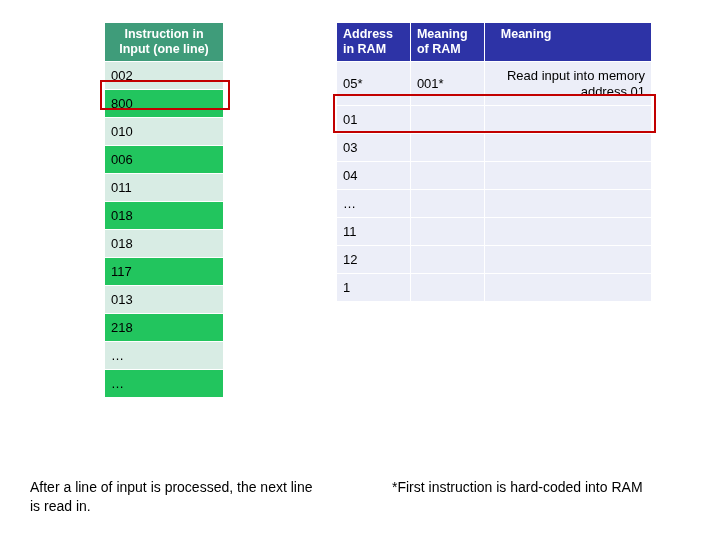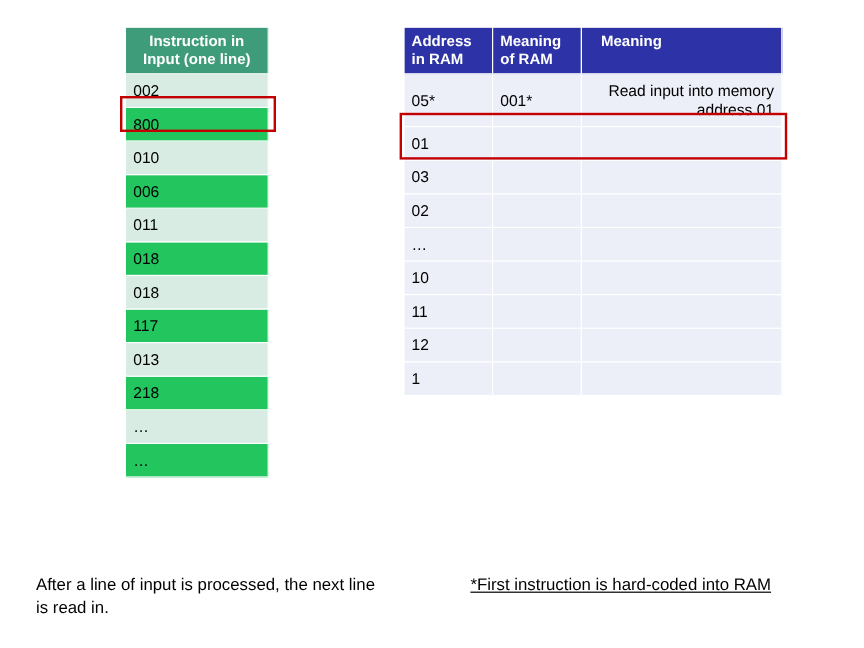--- a/index.html
+++ b/index.html
@@ -109,21 +109,20 @@
   }
   .note-left {
     left: 30px;
     top: 478px;
     width: 290px;
   }
   .note-right {
     left: 392px;
     top: 478px;
     width: 280px;
-    text-decoration: underline;
   }
 </style>
 </head>
 <body>
 
 <div class="stage">
 
   <table class="left-table">
     <tbody>
         <tr>
@@ -184,31 +183,26 @@
       <td class="addr">01</td>
       <td class="cont"></td>
       <td class="mean"></td>
     </tr>
     <tr>
       <td class="addr">03</td>
       <td class="cont"></td>
       <td class="mean"></td>
     </tr>
     <tr>
-      <td class="addr">02</td>
+      <td class="addr">04</td>
       <td class="cont"></td>
       <td class="mean"></td>
     </tr>
     <tr>
       <td class="addr">…</td>
-      <td class="cont"></td>
-      <td class="mean"></td>
-    </tr>
-    <tr>
-      <td class="addr">10</td>
       <td class="cont"></td>
       <td class="mean"></td>
     </tr>
     <tr>
       <td class="addr">11</td>
       <td class="cont"></td>
       <td class="mean"></td>
     </tr>
     <tr>
       <td class="addr">12</td>

